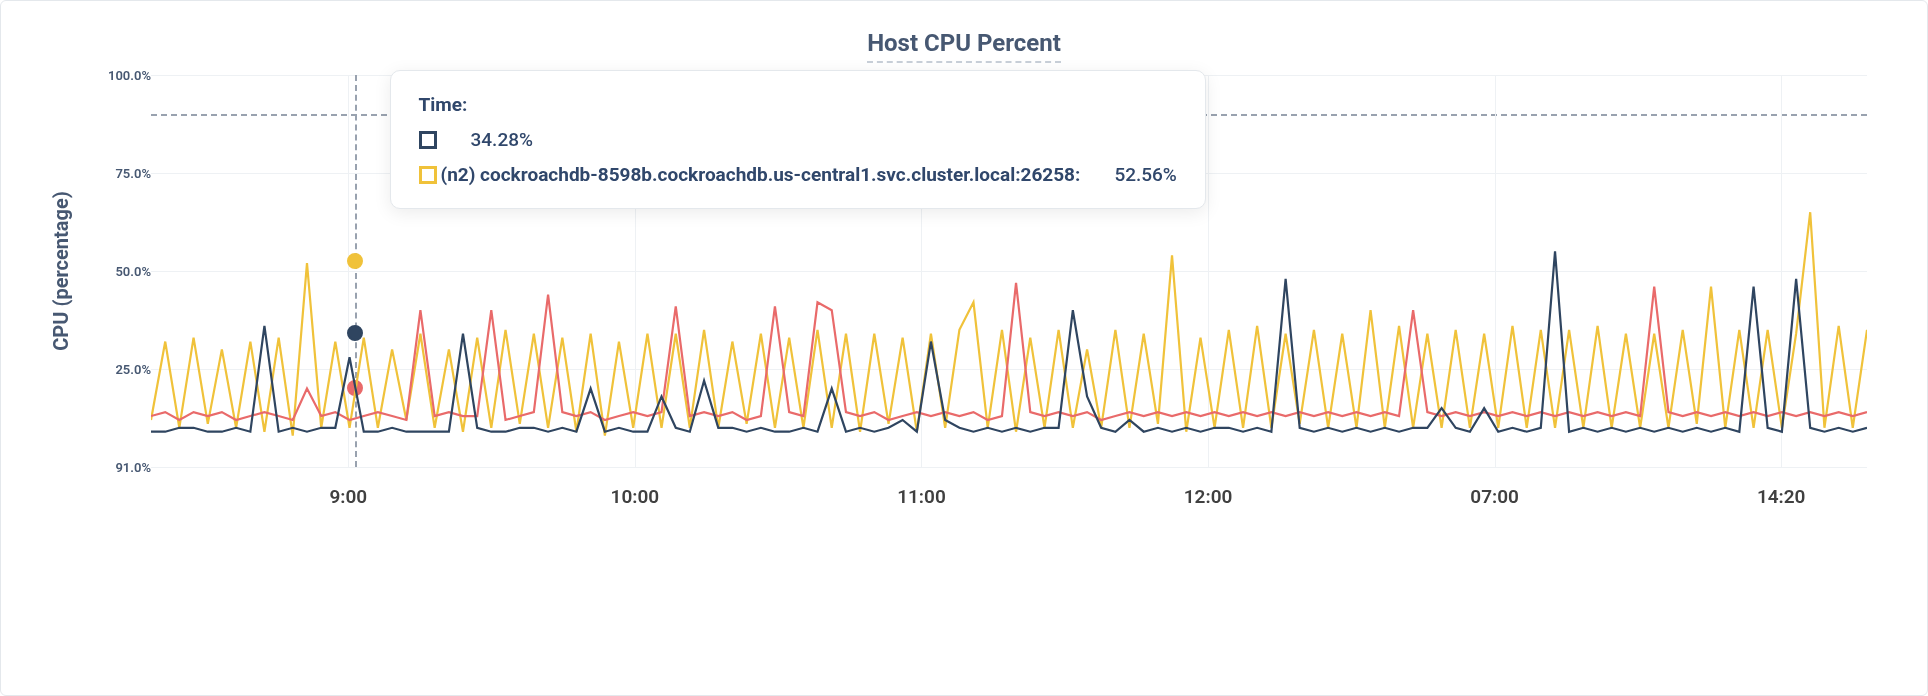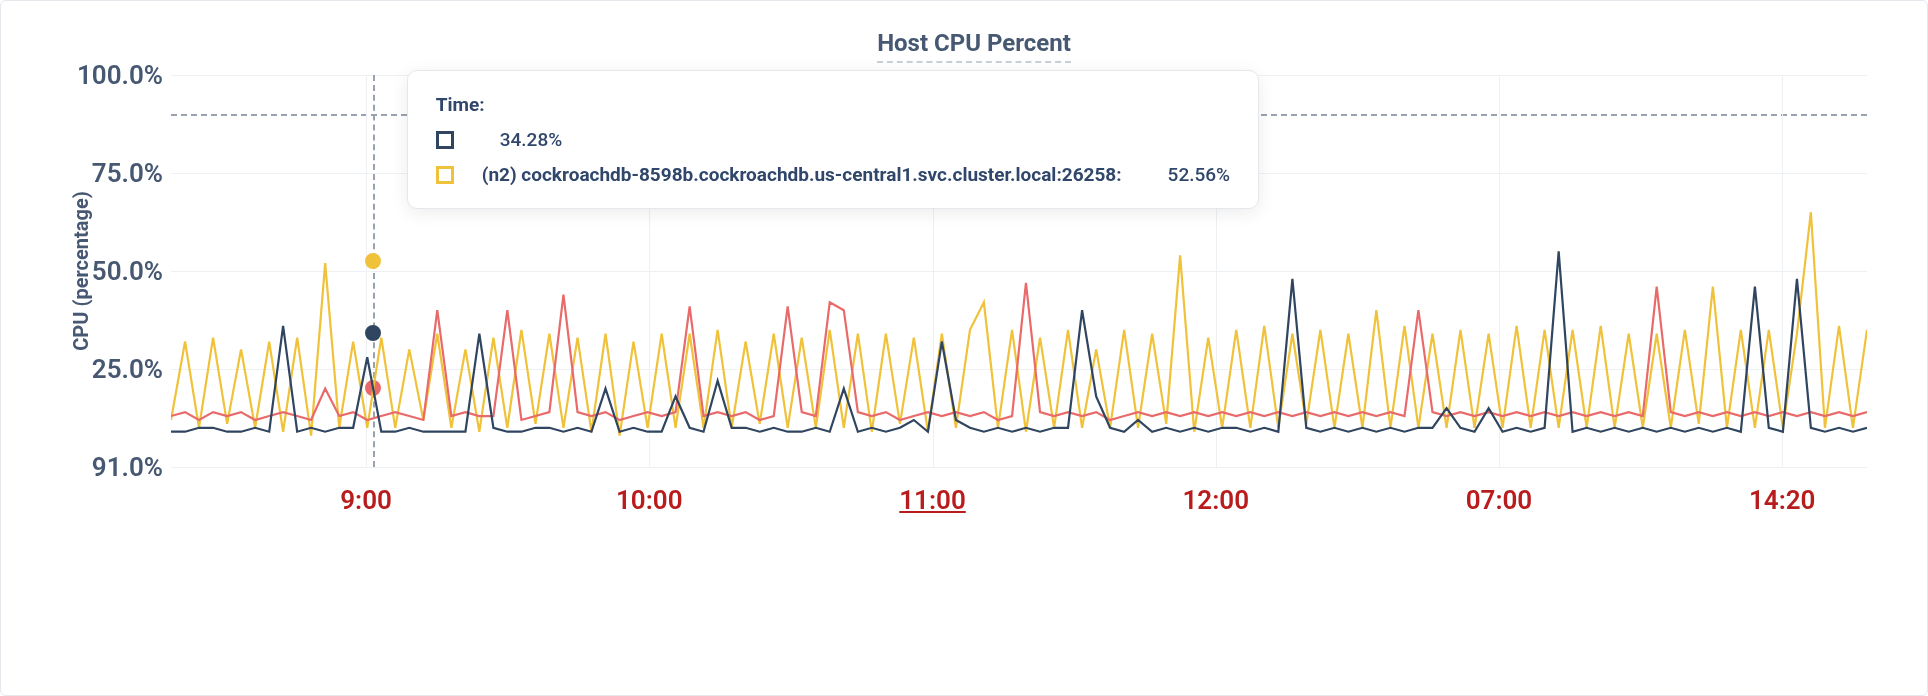--- a/index.html
+++ b/index.html
@@ -1,33 +1,33 @@
 <!DOCTYPE html>
 <html><head>
 <meta charset="utf-8">
 <style>
   html,body{margin:0;padding:0;font-family:-apple-system,BlinkMacSystemFont,"Segoe UI",Roboto,Helvetica,Arial,sans-serif;background:#fff;color:#475872}
-  .panel{width:1928px;height:696px;box-sizing:border-box;border:1px solid #e4e8ec;border-radius:6px;padding:28px 40px 40px 60px;position:relative}
+  .panel{width:1928px;height:696px;box-sizing:border-box;border:1px solid #e4e8ec;border-radius:6px;padding:28px 40px 40px 40px;position:relative}
   .title{text-align:center;font-weight:700;font-size:24px;color:#475872;border-bottom:2px dashed #c8cfd8;display:inline-block;padding-bottom:4px}
   .title-wrap{text-align:center;margin-bottom:8px}
   .plot-area{position:relative;margin-left:110px;margin-right:20px;height:392px;margin-top:12px}
   .ylabel{position:absolute;left:-90px;top:50%;transform:translate(-50%,-50%) rotate(-90deg);font-weight:700;font-size:20px;color:#475872;white-space:nowrap}
   .grid-h{position:absolute;left:0;right:0;border-top:1px solid #eef1f4}
   .grid-v{position:absolute;top:0;bottom:0;border-left:1px solid #eef1f4}
   .threshold{position:absolute;left:0;right:0;border-top:2px dashed #99a2af}
-  .tick-y{position:absolute;right:100%;margin-right:8px;transform:translateY(-50%);font-size:26px;color:#475872;font-weight:600}
-  .tick-x{position:absolute;top:100%;margin-top:18px;transform:translateX(-50%);font-size:26px;color:#b91c1c;font-weight:600}
+  .tick-y{position:absolute;right:100%;margin-right:0;transform:translateY(-50%);font-size:13px;color:#475872;font-weight:600}
+  .tick-x{position:absolute;top:100%;margin-top:18px;transform:translateX(-50%);font-size:19px;color:#404040;font-weight:600}
   .cursor-line{position:absolute;top:0;bottom:0;border-left:2px dashed #99a2af}
   .marker{position:absolute;width:12px;height:12px;border-radius:50%;transform:translate(-50%,-50%)}
   .tooltip{position:absolute;background:#fff;border:1px solid #e4e8ec;border-radius:10px;box-shadow:0 4px 18px rgba(0,0,0,.08);padding:22px 28px;font-size:19px;color:#30476b;z-index:20}
-  .tooltip-row{display:flex;align-items:center;gap:28px;margin-top:12px;white-space:nowrap}
+  .tooltip-row{display:flex;align-items:center;gap:4px;margin-top:12px;white-space:nowrap}
   .tooltip-row:first-child{margin-top:0}
   .swatch{width:18px;height:18px;border:3px solid;box-sizing:border-box;flex:0 0 auto}
   .tt-label{font-weight:700}
-  .tt-val{margin-left:18px;font-weight:500}
+  .tt-val{margin-left:30px;font-weight:500}
   svg.lines{position:absolute;inset:0;width:100%;height:100%}
   path.series{fill:none;stroke-width:2.2;vector-effect:non-scaling-stroke}
 </style>
 </head>
 <body>
 
 <div class="panel">
   <div class="title-wrap">
     <span class="title">Host CPU Percent</span>
   </div>
@@ -52,21 +52,21 @@
         <div class="grid-v" style="left: 11.5%;"></div>
         <div class="grid-v" style="left: 28.2%;"></div>
         <div class="grid-v" style="left: 44.9%;"></div>
         <div class="grid-v" style="left: 61.6%;"></div>
         <div class="grid-v" style="left: 78.3%;"></div>
         <div class="grid-v" style="left: 95%;"></div>
       </div>
     <div id="xticks">
         <span class="tick-x" style="left: 11.5%;">9:00</span>
         <span class="tick-x" style="left: 28.2%;">10:00</span>
-        <span class="tick-x" style="left: 44.9%; text-decoration: underline;">11:00</span>
+        <span class="tick-x" style="left: 44.9%;">11:00</span>
         <span class="tick-x" style="left: 61.6%; text-align: right;">12:00</span>
         <span class="tick-x" style="left: 78.3%;">07:00</span>
         <span class="tick-x" style="left: 95%;">14:20</span>
       </div>
 
     <div class="cursor-line" id="cursor" style="left: 11.9%;"></div>
     <div class="marker" id="m-n1" style="left: 11.9%; top: 65.72%; background: rgb(47, 69, 96); border: 2px solid rgb(47, 69, 96);"></div>
     <div class="marker" id="m-n2" style="left: 11.9%; top: 47.44%; background: rgb(240, 194, 58); border: 2px solid rgb(240, 194, 58);"></div>
     <div class="marker" id="m-n3" style="left: 11.9%; top: 79.78%; background: rgb(233, 106, 106); border: 2px solid rgb(233, 106, 106);"></div>
 

